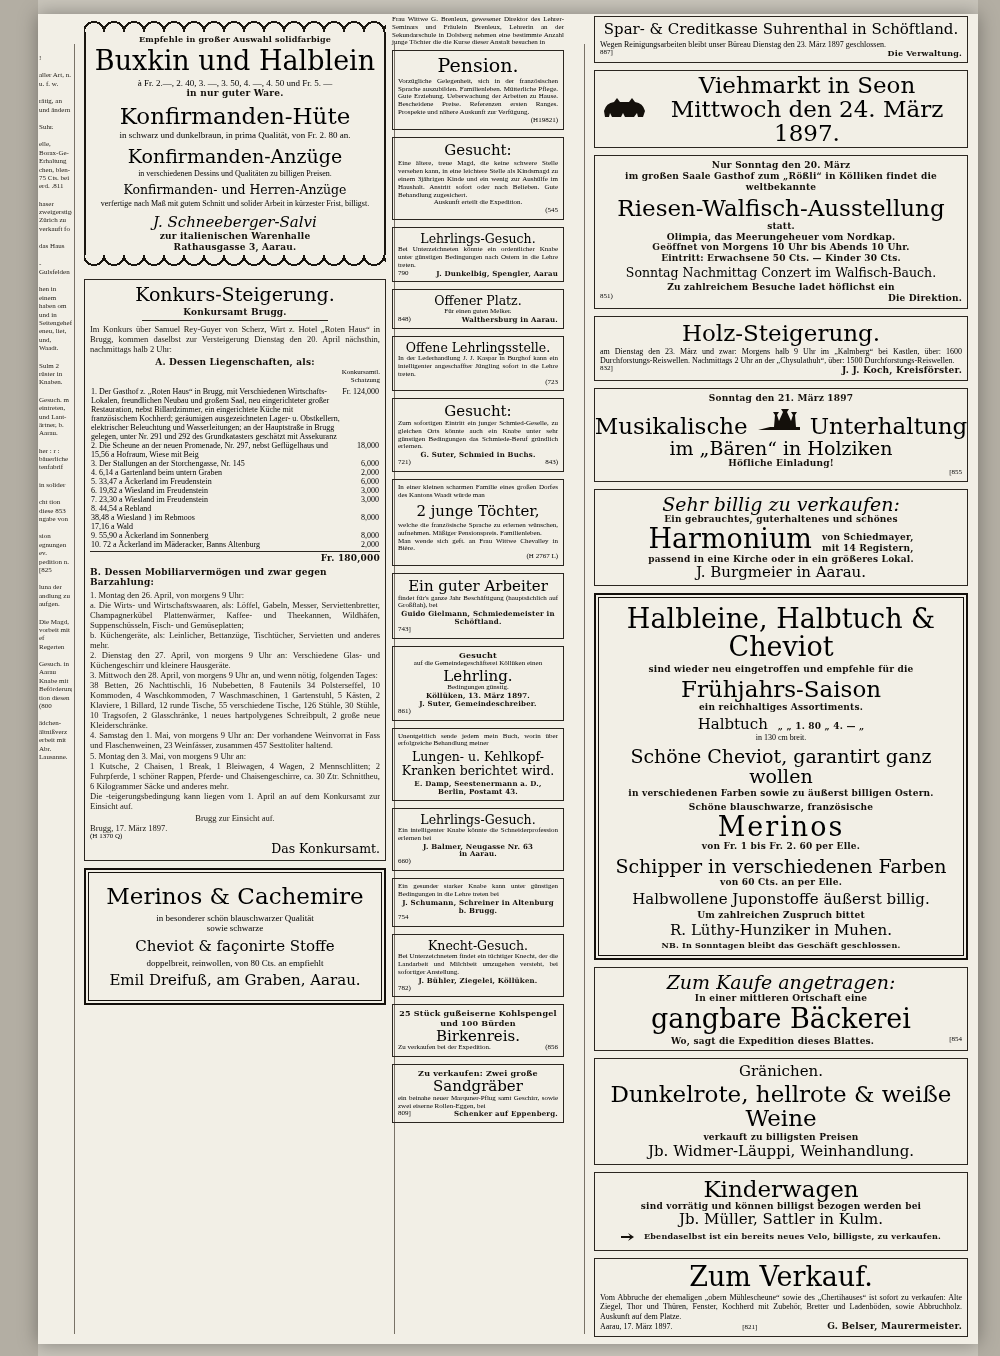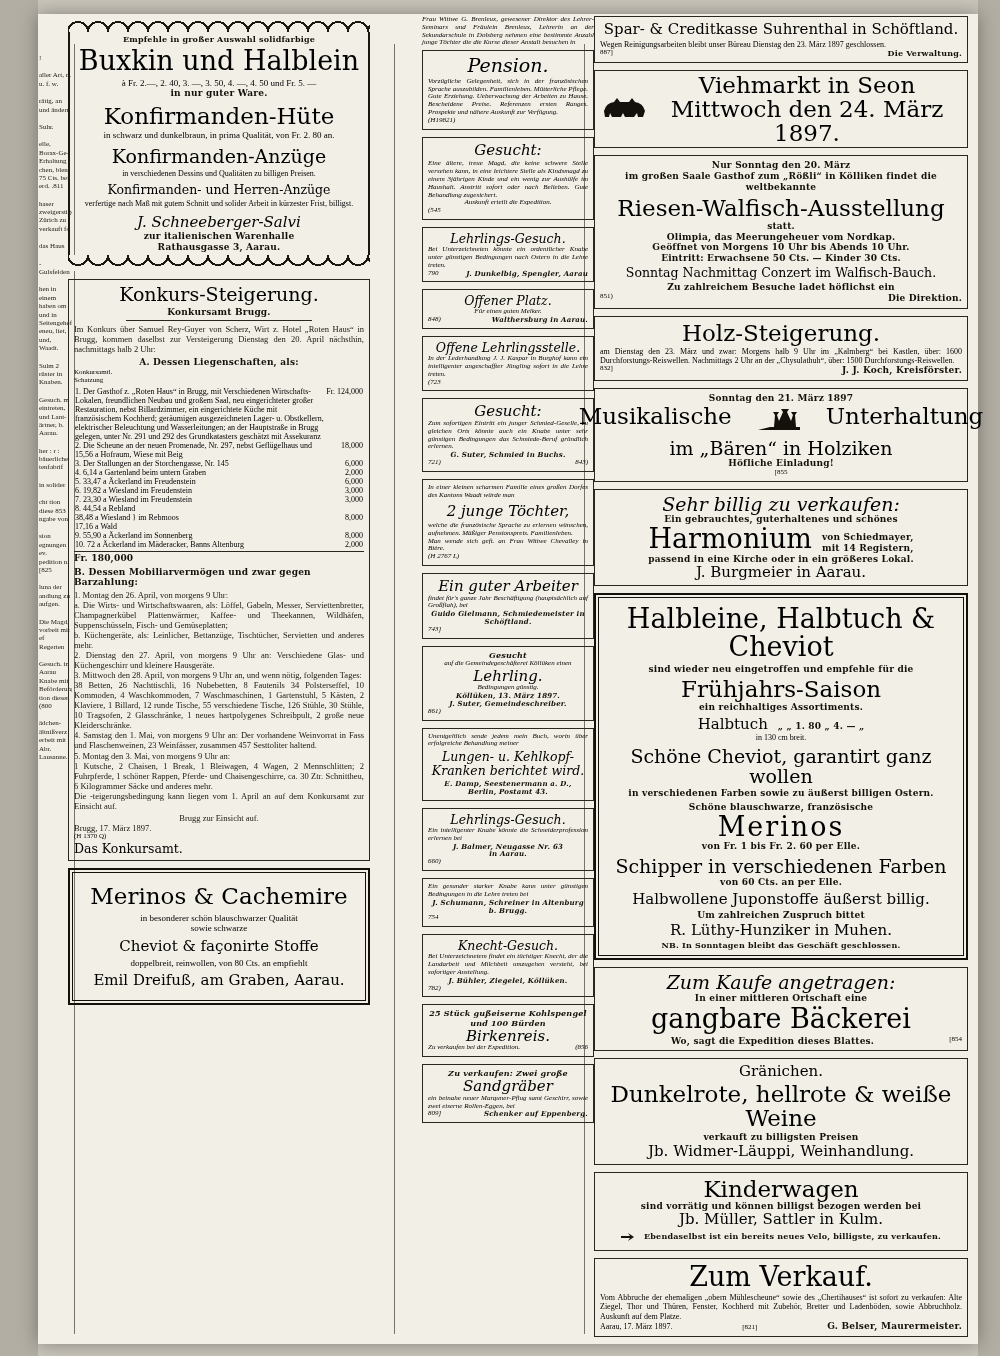--- a/index.html
+++ b/index.html
@@ -24,21 +24,21 @@
   .fr{font-family:"DejaVu Serif",serif;}
   .big1{font-size:27px;line-height:1.05;}
   .big2{font-size:23px;line-height:1.05;}
   .big3{font-size:19px;line-height:1.08;}
   .big4{font-size:15px;line-height:1.1;}
   .big5{font-size:12.5px;line-height:1.12;}
   .ital{font-style:italic;}
   .rule{height:1px;background:#2b2620;margin:3px 18% 3px 18%;}
   .spread{letter-spacing:2px;}
   .row{display:flex;justify-content:space-between;gap:4px;}
-  .rt{}
+  .rt{text-align:right;}
   .frame-outer{border:2px solid #14100b;padding:2px;}
   .frame-inner{border:1px solid #14100b;padding:5px 6px;}
   .scallop{height:16px;background:
      radial-gradient(circle at 10px 16px, #f2efe6 9px, #1b1711 9px, #1b1711 11px, #f2efe6 11px) repeat-x;
      background-size:20px 18px;}
   .scallop.bot{transform:scaleY(-1);}
   .cow{font-size:17px;}
   .leftstrip{position:absolute;left:0;top:0;width:34px;height:1330px;font-size:7px;line-height:1.2;color:#1c1812;overflow:hidden;padding:40px 1px 0 1px;box-sizing:border-box;}
   .leftstrip div{margin-bottom:9px;}
   .tbl{width:100%;border-collapse:collapse;font-size:8px;}
@@ -75,21 +75,21 @@
         <div>Die Magd, vorbeit mit ef Regerten</div>
         <div>Gesuch. in Aarau Knabe mit Beförderung tion diesen (800</div>
         <div>ädchen- ältnißverz erbeit mit Abr. Lausanne.</div>
         <div></div>
       </div>
 
       <div class="vr" style="left:36px;"></div>
       <div class="vr" style="left:356px;"></div>
       <div class="vr" style="left:546px;"></div>
 
-      <div class="col" style="left:26px;width:310px;">
+      <div class="col" style="left:42px;width:310px;">
 
         <div style="margin-bottom:8px;">
           <div class="scallop"></div>
           <div style="border-left:2px solid #1b1711;border-right:2px solid #1b1711;padding:3px 6px 2px 6px;" class="ctr">
             <div class="t8 hd">Empfehle in großer Auswahl solidfarbige</div>
             <div class="fr big1" style="margin:3px 0 2px;">Buxkin und Halblein</div>
             <div class="t9">à Fr. 2.—, 2. 40, 3. —, 3. 50, 4. —, 4. 50 und Fr. 5. —</div>
             <div class="t9 hd">in nur guter Ware.</div>
             <div class="fr big2" style="margin:5px 0 2px;">Konfirmanden-Hüte</div>
             <div class="t9">in schwarz und dunkelbraun, in prima Qualität, von Fr. 2. 80 an.</div>
@@ -187,21 +187,21 @@
             <div class="fr big2" style="margin:6px 0 4px;">Merinos &amp; Cachemire</div>
             <div class="t9">in besonderer schön blauschwarzer Qualität</div>
             <div class="t9" style="margin-bottom:4px;">sowie schwarze</div>
             <div class="fr big4" style="margin:4px 0 3px;">Cheviot &amp; façonirte Stoffe</div>
             <div class="t9" style="margin-bottom:4px;">doppelbreit, reinwollen, von 80 Cts. an empfiehlt</div>
             <div class="fr big4" style="margin:4px 0 6px;">Emil Dreifuß, am Graben, Aarau.</div>
           </div>
         </div>
       </div>
 
-      <div class="col" style="left:380px;width:180px;font-style:italic;">
+      <div class="col" style="left:350px;width:180px;">
 
         <div class="t7 just" style="margin-bottom:3px;">Frau Wittwe G. Brenleux, gewesener Direktor des Lehrer-Seminars und Fräulein Brenleux, Lehrerin an der Sekundarschule in Dolsberg nehmen eine bestimmte Anzahl junge Töchter die die Kurse dieser Anstalt besuchen in</div>
         <div class="blk">
           <div class="ctr fr big3">Pension.</div>
           <div class="t7 just" style="margin-top:2px;">Vorzügliche Gelegenheit, sich in der französischen Sprache auszubilden. Familienleben. Mütterliche Pflege. Gute Erziehung. Ueberwachung der Arbeiten zu Hause. Bescheidene Preise. Referenzen ersten Ranges. Prospekte und nähere Auskunft zur Verfügung.</div>
           <div class="rt t7">(H19821)</div>
         </div>
 
         <div class="blk">
           <div class="ctr fr big4">Gesucht:</div>
@@ -363,21 +363,21 @@
           <div class="ctr fr big2">Holz-Steigerung.</div>
           <div class="t8 just" style="margin-top:2px;">am Dienstag den 23. März und zwar: Morgens halb 9 Uhr im „Kalmberg“ bei Kastlen, über: 1600 Durchforstungs-Reiswellen. Nachmittags 2 Uhr an der „Chysulathuh“, über: 1500 Durchforstungs-Reiswellen.</div>
           <div class="row">
               <span class="t7">832]</span>
               <span class="t9 hd">J. J. Koch, Kreisförster.</span>
             </div>
         </div>
 
         <div class="blk ctr">
           <div class="t9 hd">Sonntag den 21. März 1897</div>
-          <div style="display:flex;align-items:flex-start;justify-content:center;gap:20px;">
+          <div style="display:flex;align-items:flex-end;justify-content:center;gap:4px;">
             <span class="fr big2">Musikalische</span>
             <span>
               <svg width="54" height="30" viewBox="0 0 54 30">
                   <path d="M6 26 h42 v-3 h-4 l-1-12 2-3h-6l2 3-2 6-4-9 2-3h-8l2 3-4 9-2-6 2-3h-6l2 3-1 12h-4z" fill="#14100b"></path>
                 </svg>
             </span>
             <span class="fr big2">Unterhaltung</span>
           </div>
           <div class="fr big3">im „Bären“ in Holziken</div>
           <div class="t9 hd">Höfliche Einladung!</div>

